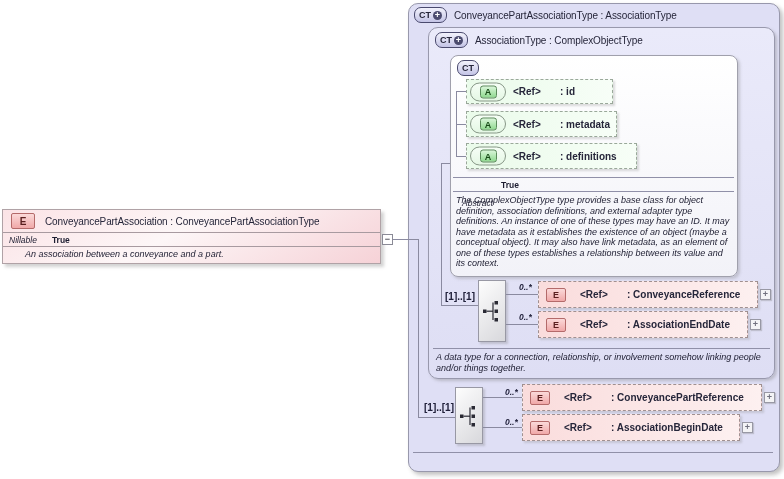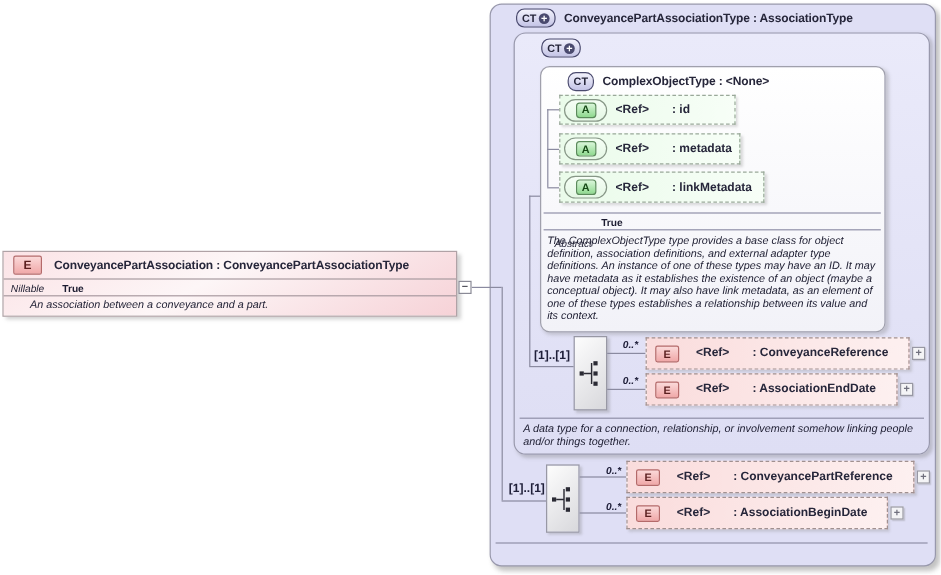--- a/index.html
+++ b/index.html
@@ -13,21 +13,21 @@
   .vl { position:absolute; width:1px;  background:#8a8aa0; }
   .rule { position:absolute; height:1px; background:#9090a8; }
 
   
   .elem-big {
     position:absolute; border:1px solid #b0a2a6;
     background:linear-gradient(150deg,#fbe3e6 0%, #fdf6f7 45%, #f6d2d7 100%);
     box-shadow:3px 3px 3px rgba(130,130,130,0.35);
   }
   .elem-big .hdr { height:22px; display:flex; align-items:center; }
-  .title { font-size:10px; font-weight:bold; color:#26263a; letter-spacing:-0.1px; white-space:nowrap;text-align:right; }
+  .title { font-size:10px; font-weight:normal; color:#26263a; letter-spacing:-0.1px; white-space:nowrap;text-align:right; }
   .metarow { height:14px; border-top:1px solid #a89aa0; display:flex; align-items:center; }
   .metalabel { font-size:8.5px; font-style:italic; color:#1c1c30; margin-left:6px; }
   .metaval { font-size:8.5px; font-weight:bold; color:#1c1c30; }
   .descrow { border-top:1px solid #a89aa0; font-size:9px; font-style:italic; color:#1c1c30; padding:2px 22px; line-height:11px; }
 
   
   .badge-e {
     display:inline-flex; align-items:center; justify-content:center;
     background:linear-gradient(180deg,#fbd9d9,#f0a8a8);
     border:1px solid #b46a6a; border-radius:2px;
@@ -39,21 +39,21 @@
     display:inline-flex; align-items:center; justify-content:center;
     width:17px; height:13px;
     background:linear-gradient(180deg,#d9f6d9,#8fd98f);
     border:1px solid #5a8a5a; border-radius:3px;
     font-weight:bold; font-size:9px; color:#174a17;
   }
   .badge-ct {
     display:inline-flex; align-items:center; justify-content:center; gap:2px;
     height:16px; border:1.5px solid #4a4a6e; border-radius:7px;
     background:linear-gradient(180deg,#f2f2fc,#c4c4e6);
-    font-weight:bold; font-size:9px; color:#26263a; padding:0 4px;margin-left:16px;
+    font-weight:bold; font-size:9px; color:#26263a; padding:0 4px;
   }
   .ctplus {
     display:inline-block; width:9px; height:9px; border-radius:50%;
     background:#4a4a6e; color:#ffffff; font-size:9px; line-height:8px;
     text-align:center; font-weight:bold;
   }
 
   
   .type-outer {
     position:absolute; border:1px solid #9898ac; border-radius:10px;
@@ -131,28 +131,28 @@
     </span>
     <span class="title">ConveyancePartAssociationType : AssociationType</span>
   </div>
 
   <div class="type-mid" style="left:428px; top:27px; width:347px; height:352px;"></div>
   <div class="type-hdr" style="left:435px; top:32px;">
     <span class="badge-ct">
       <span>CT</span>
         <span class="ctplus">+</span>
     </span>
+    <span class="title">AssociationType : ComplexObjectType</span>
   </div>
 
   <div class="type-inner" style="left:450px; top:55px; width:288px; height:222px;"></div>
   <div class="type-hdr" style="left:457px; top:60px;">
     <span class="badge-ct">
       <span>CT</span>
     </span>
-    <span class="title">ComplexObjectType : &lt;None&gt;</span>
   </div>
 
   <div class="vl" style="left:456px; top:91px; height:65px;"></div>
   <div class="hl" style="left:456px; top:91px; width:10px;"></div>
   <div class="hl" style="left:456px; top:124px; width:10px;"></div>
   <div class="hl" style="left:456px; top:156px; width:10px;"></div>
 
   <div class="attr" style="left:466px; top:79px; width:147px; height:25px;">
     <span class="cap">
         <span class="badge-a">A</span>
@@ -165,21 +165,21 @@
         <span class="badge-a">A</span>
       </span>
     <span class="lbl-ref">&lt;Ref&gt;</span>
     <span class="lbl-name">: metadata</span>
   </div>
   <div class="attr" style="left:466px; top:143px; width:171px; height:26px;">
     <span class="cap">
         <span class="badge-a">A</span>
       </span>
     <span class="lbl-ref">&lt;Ref&gt;</span>
-    <span class="lbl-name">: linkMetadata</span>
+    <span class="lbl-name">: definitions</span>
   </div>
 
   <div class="rule" style="left:453px; top:177px; width:281px;"></div>
   <span class="abs metalabel" style="left:456px; top:198px;">Abstract</span>
   <span class="abs metaval" style="left:501px; top:180px;">True</span>
   <div class="rule" style="left:453px; top:191px; width:281px;"></div>
   <div class="desc" style="left:456px; top:195px; width:278px;">The ComplexObjectType type provides a base class for object definition, association definitions, and external adapter type definitions. An instance of one of these types may have an ID. It may have metadata as it establishes the existence of an object (maybe a conceptual object). It may also have link metadata, as an element of one of these types establishes a relationship between its value and its context.</div>
 
   <div class="hl" style="left:441px; top:163px; width:9px;"></div>
   <div class="vl" style="left:441px; top:163px; height:142px;"></div>

